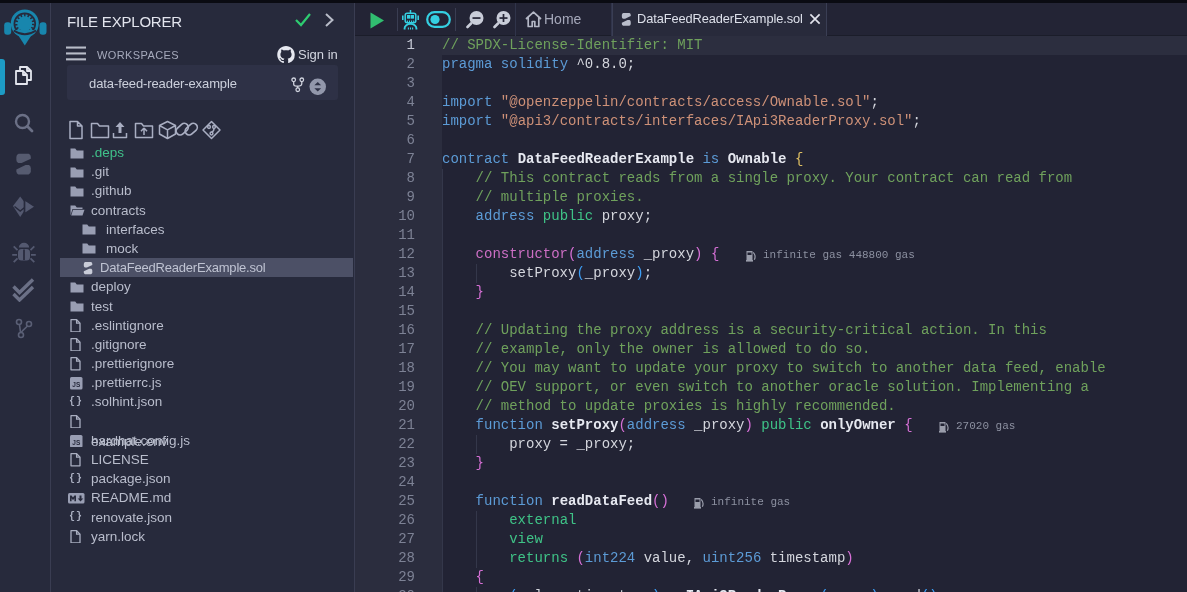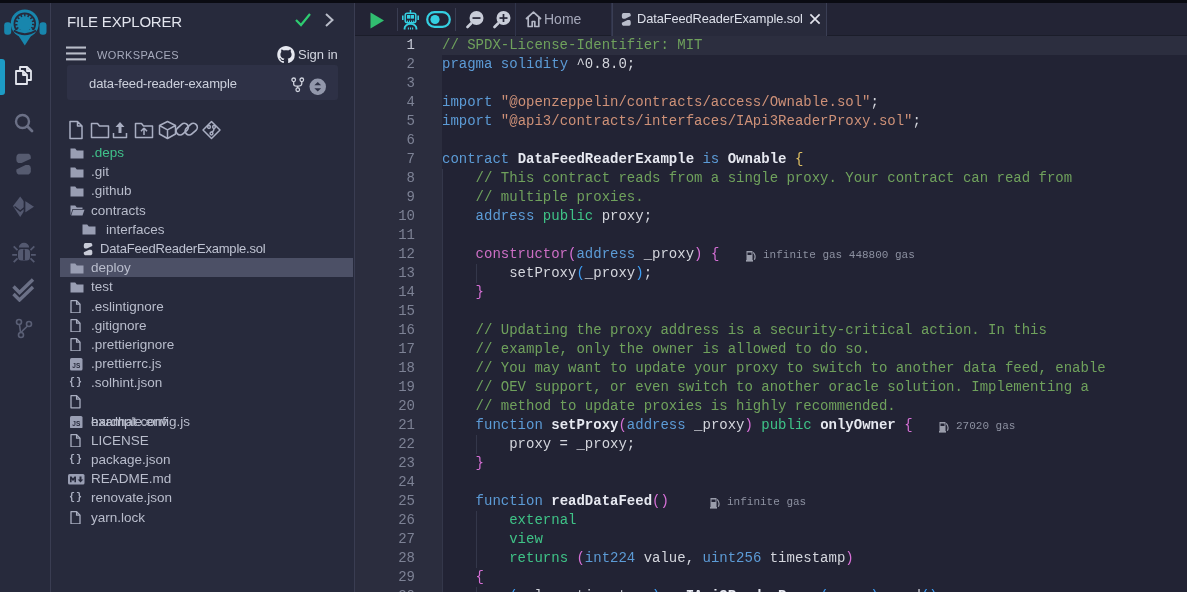--- a/index.html
+++ b/index.html
@@ -203,20 +203,26 @@
             <path d="M0.5 0.5 h4.7 l1.6 1.9 h5.7 v1.6 h-10 l-2 6.5 z" fill="#999eb3"></path>
             <path d="M3 4.8 h11.5 l-2 5.7 h-11.3 z" fill="#999eb3"></path>
           </svg>
           <div class="nm" style="left:40px;">contracts</div>
         </div>
 <div class="row">
           <svg style="left:31px;top:4.5px" width="14" height="11" viewBox="0 0 14 11">
             <path d="M0.5 0.5 h4.7 l1.6 1.9 h6.7 v8.1 h-13 z" fill="#999eb3"></path>
           </svg>
           <div class="nm" style="left:55px;">interfaces</div>
+        </div>
+<div class="row">
+          <svg style="left:31px;top:4.5px" width="14" height="11" viewBox="0 0 14 11">
+            <path d="M0.5 0.5 h4.7 l1.6 1.9 h6.7 v8.1 h-13 z" fill="#999eb3"></path>
+          </svg>
+          <div class="nm" style="left:55px;">mock</div>
         </div>
 <div class="row">
           <svg style="left:32px;top:3px" width="10" height="14" viewBox="0 0 10 14">
             <path d="M2.1 1 H8.1 Q9.3 1.6 9.3 2.9 V3.9 L3.9 6.5 H1.9 Q0.8 5.9 0.8 4.7 V2.9 Q0.8 1.4 2.1 1 Z" fill="#c9ccd8"></path>
             <path d="M8 13.2 H2 Q0.8 12.6 0.8 11.3 V10.3 L6.2 7.7 H8.2 Q9.3 8.3 9.3 9.5 V11.3 Q9.3 12.8 8 13.2 Z" fill="#c9ccd8"></path>
           </svg>
           <div class="nm" style="left:49px;font-size:13px;letter-spacing:-0.2px;color:#bfc3d2;">DataFeedReaderExample.sol</div>
         </div>
 <div class="row">
           <svg style="left:19px;top:4.5px" width="14" height="11" viewBox="0 0 14 11">
@@ -428,21 +434,21 @@
 <div class="ln">    <span class="c">// OEV support, or even switch to another oracle solution. Implementing a</span></div>
 <div class="ln">    <span class="c">// method to update proxies is highly recommended.</span></div>
 <div class="ln">    <span class="k">function</span> <span class="fn">setProxy</span><span class="orc">(</span><span class="k">address</span> _proxy<span class="orc">)</span> <span class="g">public</span> <span class="fn">onlyOwner</span> <span class="orc">{</span><span class="gas" style="left:497px"><svg width="11" height="13" viewBox="0 0 11 13">
                 <path d="M0.5 2 h6 v9 h-6 z M1.5 3.5 h4 v2.5 h-4 z" fill="#9a9dab" fill-rule="evenodd"></path>
                 <path d="M7.2 3.4 q3.1 3.4 1.1 7.4" fill="none" stroke="#9a9dab" stroke-width="1.2"></path>
                 <rect x="0" y="11" width="7" height="1.6" fill="#9a9dab"></rect>
               </svg>27020 gas</span></div>
 <div class="ln">        proxy = _proxy;</div>
 <div class="ln">    <span class="orc">}</span></div>
 <div class="ln"></div>
-<div class="ln">    <span class="k">function</span> <span class="fn">readDataFeed</span><span class="orc">()</span><span class="gas" style="left:268px"><svg width="11" height="13" viewBox="0 0 11 13">
+<div class="ln">    <span class="k">function</span> <span class="fn">readDataFeed</span><span class="orc">()</span><span class="gas" style="left:252px"><svg width="11" height="13" viewBox="0 0 11 13">
                 <path d="M0.5 2 h6 v9 h-6 z M1.5 3.5 h4 v2.5 h-4 z" fill="#9a9dab" fill-rule="evenodd"></path>
                 <path d="M7.2 3.4 q3.1 3.4 1.1 7.4" fill="none" stroke="#9a9dab" stroke-width="1.2"></path>
                 <rect x="0" y="11" width="7" height="1.6" fill="#9a9dab"></rect>
               </svg>infinite gas</span></div>
 <div class="ln">        <span class="g">external</span></div>
 <div class="ln">        <span class="g">view</span></div>
 <div class="ln">        <span class="g">returns</span> <span class="orc">(</span><span class="k">int224</span> value, <span class="k">uint256</span> timestamp<span class="orc">)</span></div>
 <div class="ln">    <span class="orc">{</span></div>
 <div class="ln">        <span class="bl">(</span>value, timestamp<span class="bl">)</span> = <span class="fn">IApi3ReaderProxy</span><span class="bl">(</span>proxy<span class="bl">)</span>.read<span class="bl">()</span>;</div>
 </div>

